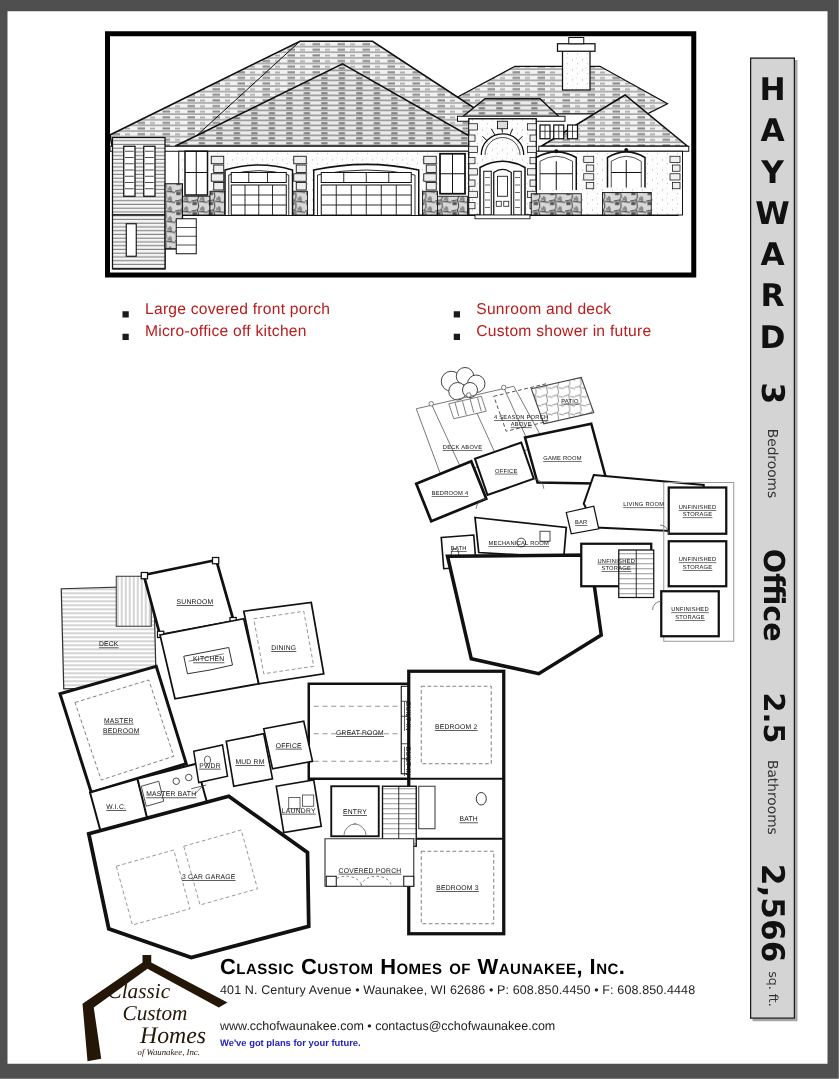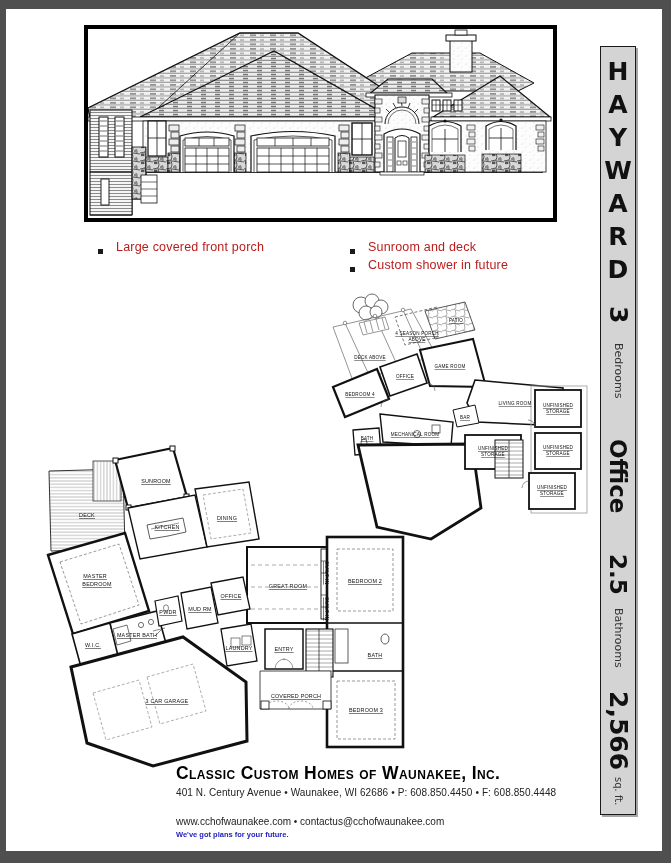--- a/index.html
+++ b/index.html
@@ -8,21 +8,21 @@
   .page{position:absolute;left:6px;top:9px;width:656px;height:842px;background:#ffffff;}
 
   
   .elev-box{position:absolute;left:78px;top:16px;width:465px;height:189px;
             border:4px solid #000;background:#fff;}
 
   
   .features{position:absolute;top:227px;left:0;width:594px;}
   .feat-col{position:absolute;top:0;}
   .feat-col.left{left:92px;}
-  .feat-col.right{left:344px;}
+  .feat-col.right{left:357px;}
   .feat-item{display:flex;align-items:flex-end;height:18px;
              font-size:12.5px;color:#b91c1c;letter-spacing:.2px;}
   .bullet{width:5px;height:5px;background:#1a1a1a;margin-right:13px;flex:0 0 auto;}
 
   
   .plan-lower{position:absolute;left:319px;top:284px;width:285px;height:260px;}
   .plan-main{position:absolute;left:29px;top:416px;width:370px;height:360px;}
   svg text.rm{font-family:"Liberation Sans",sans-serif;fill:#111;
               text-decoration:underline;letter-spacing:.2px;}
   .plan-lower text.rm{font-size:4.6px;}
@@ -254,20 +254,24 @@
           <rect x="450" y="117" width="6" height="5"></rect>
       </g>
     </svg>
   </div>
 
   <div class="features">
     <div class="feat-col left">
       <div class="feat-item">
           <span class="bullet"></span>
           <span>Large covered front porch</span>
+        </div>
+      <div class="feat-item">
+          <span class="bullet"></span>
+          <span>Micro-office off kitchen</span>
         </div>
     </div>
     <div class="feat-col right">
       <div class="feat-item">
           <span class="bullet"></span>
           <span>Sunroom and deck</span>
         </div>
       <div class="feat-item">
           <span class="bullet"></span>
           <span>Custom shower in future</span>
@@ -460,20 +464,29 @@
       <text class="rm" x="132" y="278" text-anchor="middle">3 CAR GARAGE</text>
       <text class="rm" x="261" y="273" text-anchor="middle">COVERED PORCH</text>
       <text class="rm" x="340" y="232" text-anchor="middle">BATH</text>
       <text class="rm" x="331" y="287" text-anchor="middle">BEDROOM 3</text>
       <text class="rm" x="330" y="158" text-anchor="middle">BEDROOM 2</text>
       <text class="rm" x="290" y="148" text-anchor="middle" font-size="3.4" transform="rotate(90 290 148)">BUILT-IN</text>
       <text class="rm" x="290" y="184" text-anchor="middle" font-size="3.4" transform="rotate(90 290 184)">BUILT-IN</text>
     </svg>
   </div>
 
+  <div class="footer-logo">
+    <svg width="150" height="92" viewBox="0 0 150 92">
+      <path d="M12,42 L60,9 L60,3 L67,3 L67,9 L128,41 L121,45 L64,14 L21,45 L27,86 L16,88 Z" fill="#241708"></path>
+      <text x="32" y="37" font-family="Liberation Serif,serif" font-style="italic" font-size="17" fill="#241708">Classic</text>
+      <text x="44" y="55" font-family="Liberation Serif,serif" font-style="italic" font-size="17" fill="#241708">Custom</text>
+      <text x="58" y="73" font-family="Liberation Serif,serif" font-style="italic" font-size="19" fill="#241708">Homes</text>
+      <text x="56" y="83" font-family="Liberation Serif,serif" font-style="italic" font-size="7" fill="#241708">of Waunakee, Inc.</text>
+    </svg>
+  </div>
   <div class="footer-block">
     <div class="company">Classic Custom Homes of Waunakee, Inc.</div>
     <div class="address">401 N. Century Avenue • Waunakee, WI 62686 • P: 608.850.4450 • F: 608.850.4448</div>
     <div class="web">www.cchofwaunakee.com • contactus@cchofwaunakee.com</div>
     <div class="tagline">We've got  plans for your future.</div>
   </div>
 
   <div class="sidebar">
     <div class="sb-letter" style="top:12px">H</div>
     <div class="sb-letter" style="top:45px">A</div>

